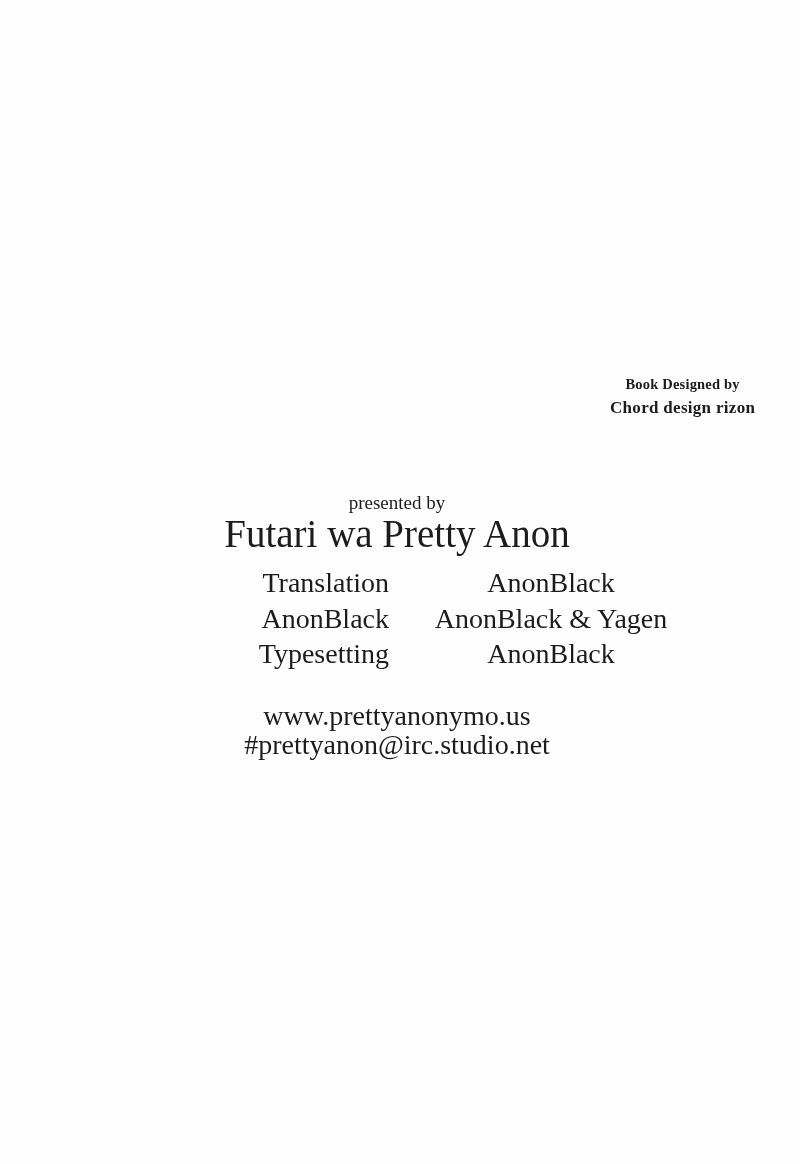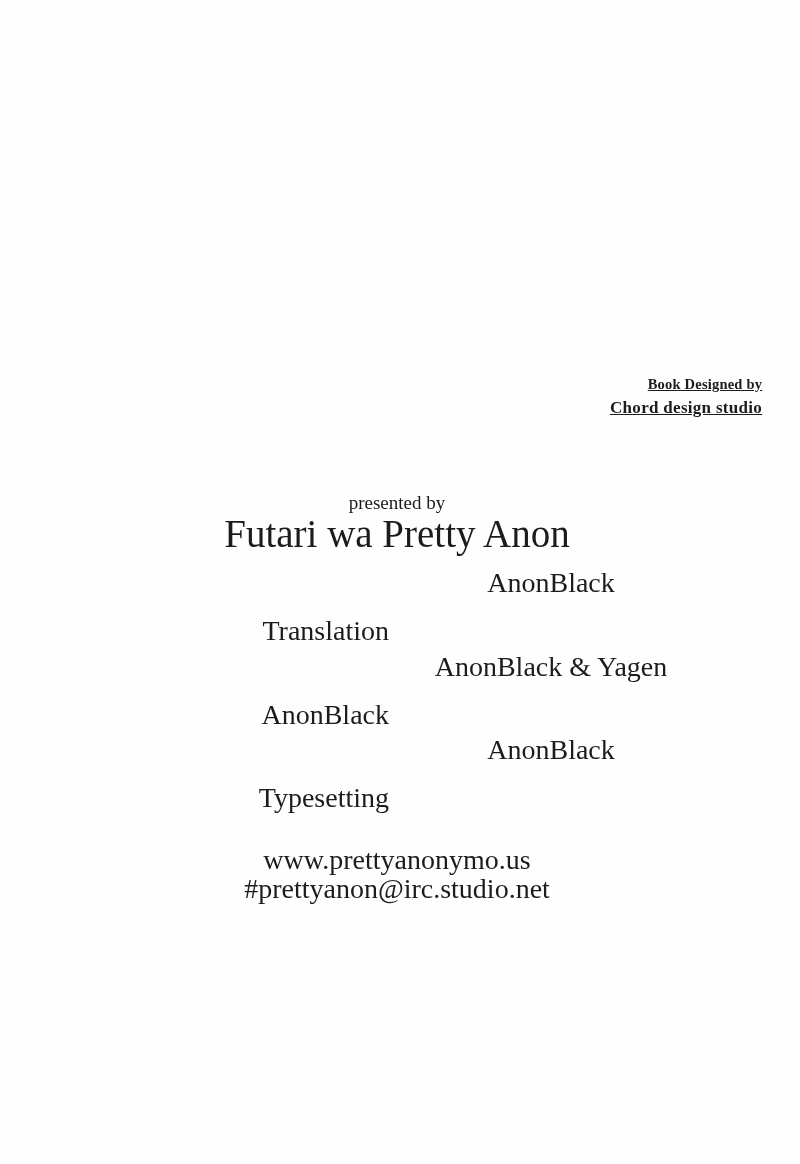--- a/index.html
+++ b/index.html
@@ -14,22 +14,21 @@
     font-family: "Liberation Serif", serif;
     color: #1c1c1c;
     overflow: hidden;
   }
 
   
   .book-design {
     position: absolute;
     left: 610px;
     top: 374px;
-    text-align: right;
-    text-decoration: underline;
+    text-align: center;
   }
   .book-design .line1 {
     font-size: 14.5px;
     line-height: 20px;
     font-weight: 600;
     letter-spacing: 0.2px;
   }
   .book-design .line2 {
     font-size: 17px;
     line-height: 22px;
@@ -58,41 +57,40 @@
     margin-top: 13px;
     display: grid;
     grid-template-columns: 1fr 1fr;
     column-gap: 16px;
     font-size: 28px;
     line-height: 35.5px;
   }
   .roles .role-label {
     text-align: right;
     white-space: nowrap;
-    margin-top: 48px;
   }
   .roles .role-person {
     text-align: center;
     white-space: nowrap;
   }
   .urls {
     margin-top: 29px;
     font-size: 28px;
     line-height: 29.5px;
   }
   .urls div {
     white-space: nowrap;
   }
 </style>
 </head>
 <body>
 
 <div class="book-design">
   <div class="line1">Book Designed by</div>
-  <div class="line2">Chord design studio</div>
+  <div class="line2">Chord design rizon</div>
 </div>
 
 <div class="credits">
   <div class="presented-by">presented by</div>
   <div class="group-title">Futari wa Pretty Anon</div>
 
   <div class="roles">
     <div class="role-label">Translation</div>
     <div class="role-person">AnonBlack</div>
 

